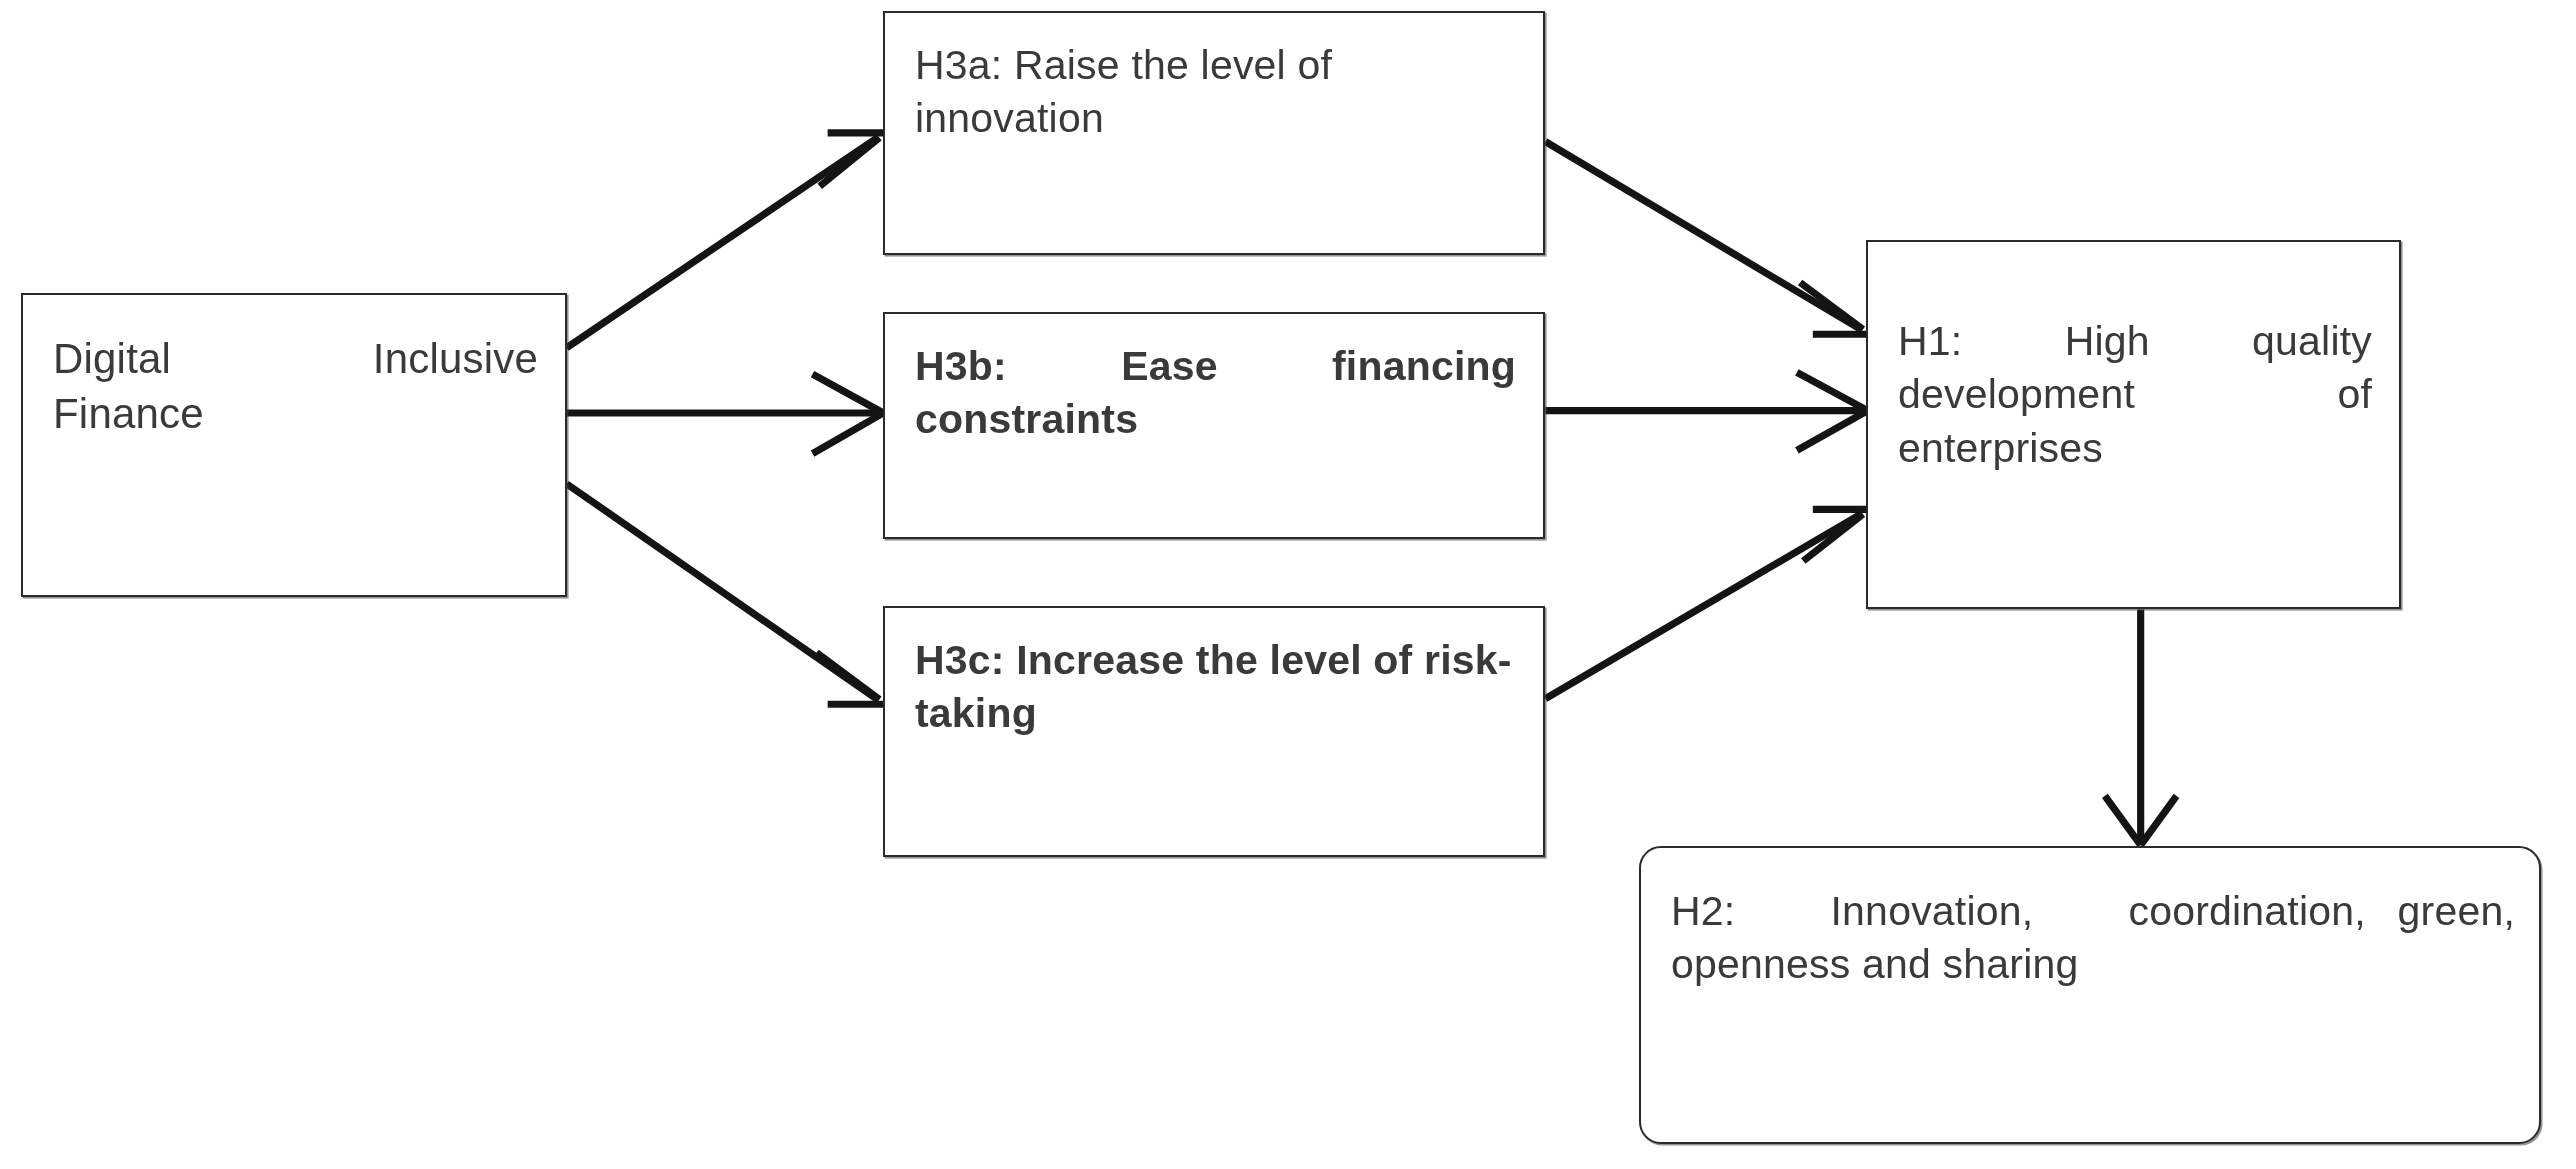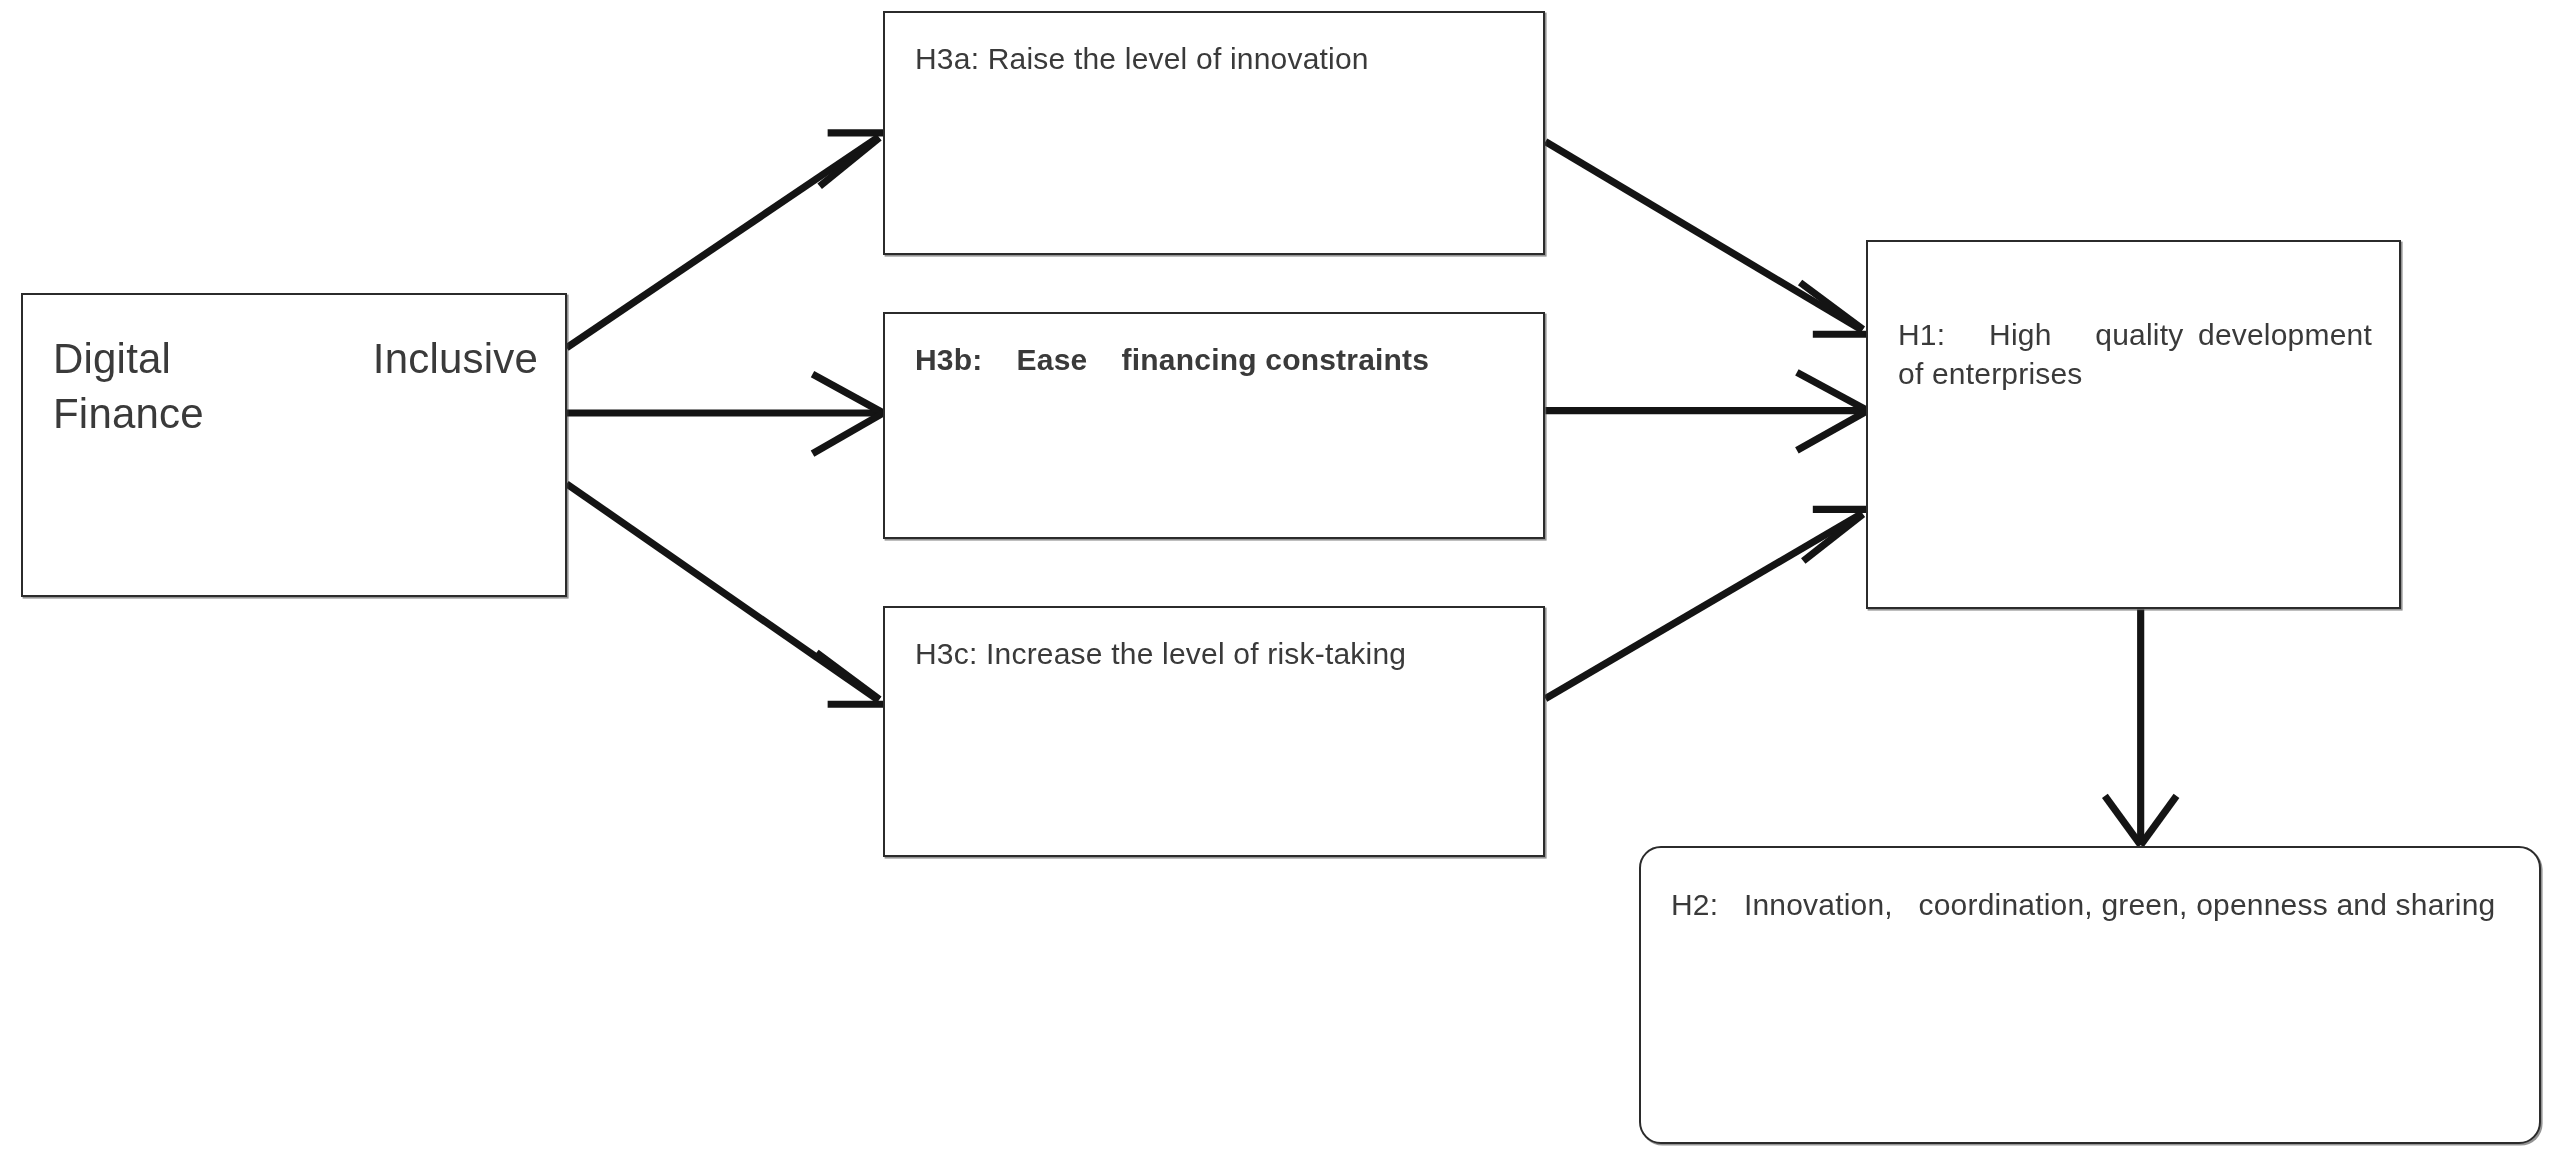--- a/index.html
+++ b/index.html
@@ -28,21 +28,21 @@
     box-sizing: border-box;
     border: 2.4px solid #2b2b2b;
     background: #ffffff;
     box-shadow: 1.6px 1.6px 0 0 rgba(60,60,60,0.55);
   }
   .node .label {
     position: absolute;
     left: 30px;
     right: 27px;
     top: 24px;
-    font-size: 30px;
+    font-size: 41px;
     line-height: 1.30;
     color: #3a3a3a;
     text-align: justify;
     text-justify: inter-word;
     letter-spacing: 0.2px;
     white-space: pre-wrap;
   }
   .node .label.tight {
     text-align: left;
   }
@@ -50,21 +50,21 @@
   #node-dif       { left: 21px;   top: 293px;  width: 546px;  height: 304px; }
   #node-h3a       { left: 883px; top: 11px;   width: 662px;  height: 244px; }
   #node-h3b       { left: 883px; top: 312px;  width: 662px;  height: 227px; font-weight: bold; }
   #node-h3c       { left: 883px; top: 606px;  width: 662px;  height: 251px; }
   #node-h1        { left: 1866px; top: 240px;  width: 535px;  height: 369px; }
   #node-h2        { left: 1639px; top: 846px; width: 902px; height: 298px; border-radius: 22px; }
 
   #node-dif .label  { top: 37px; font-size: 42px; }
   #node-h3a .label  { top: 25.5px; }
   #node-h3b .label  { top: 25.5px; }
-  #node-h3c .label  { top: 25.5px; }
+  #node-h3c .label  { top: 25.5px; font-weight: bold; }
   #node-h1 .label   { top: 38px; margin-top: 35px; }
   #node-h2 .label   { top: 37px; right: 24px; }
 </style>
 </head>
 <body>
 
 <div id="canvas">
 
   <svg id="wires" viewBox="0 0 3237 1469" width="2576" height="1169" xmlns="http://www.w3.org/2000/svg">
 

